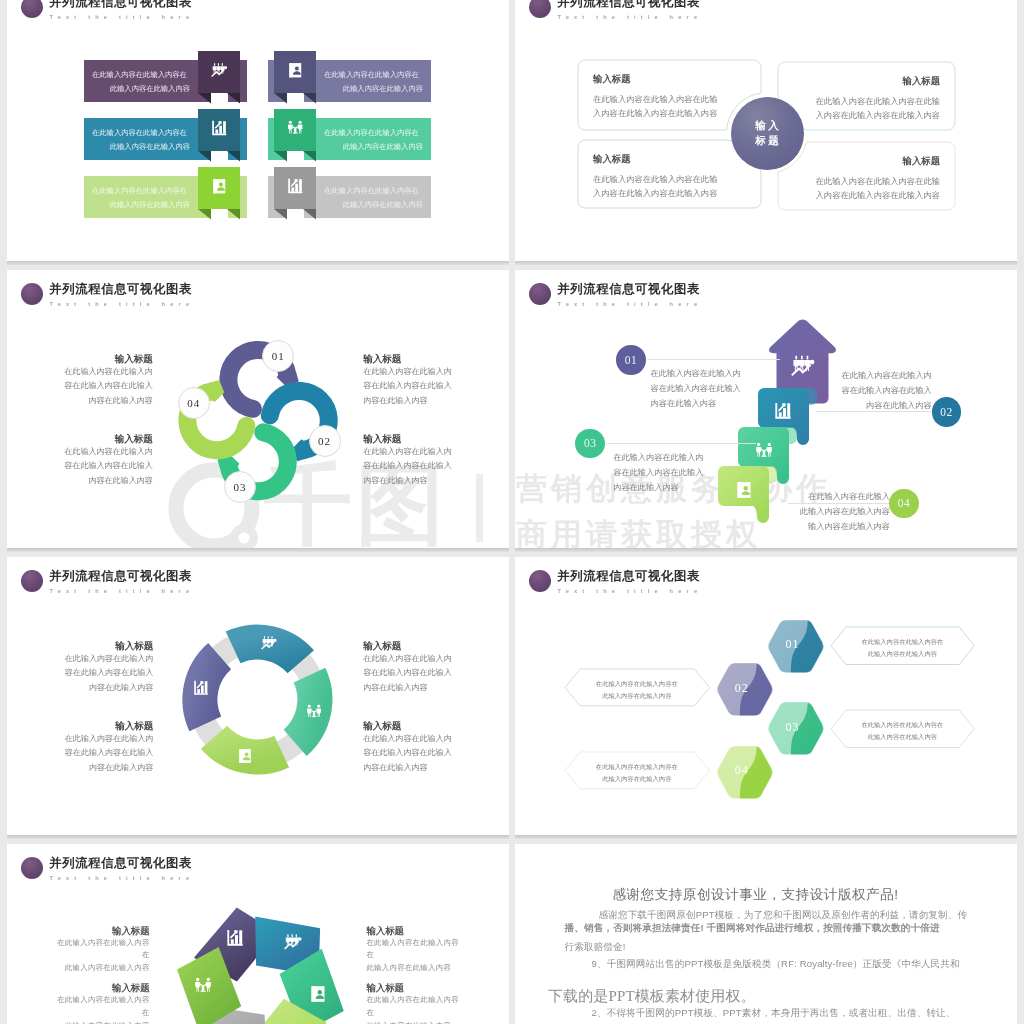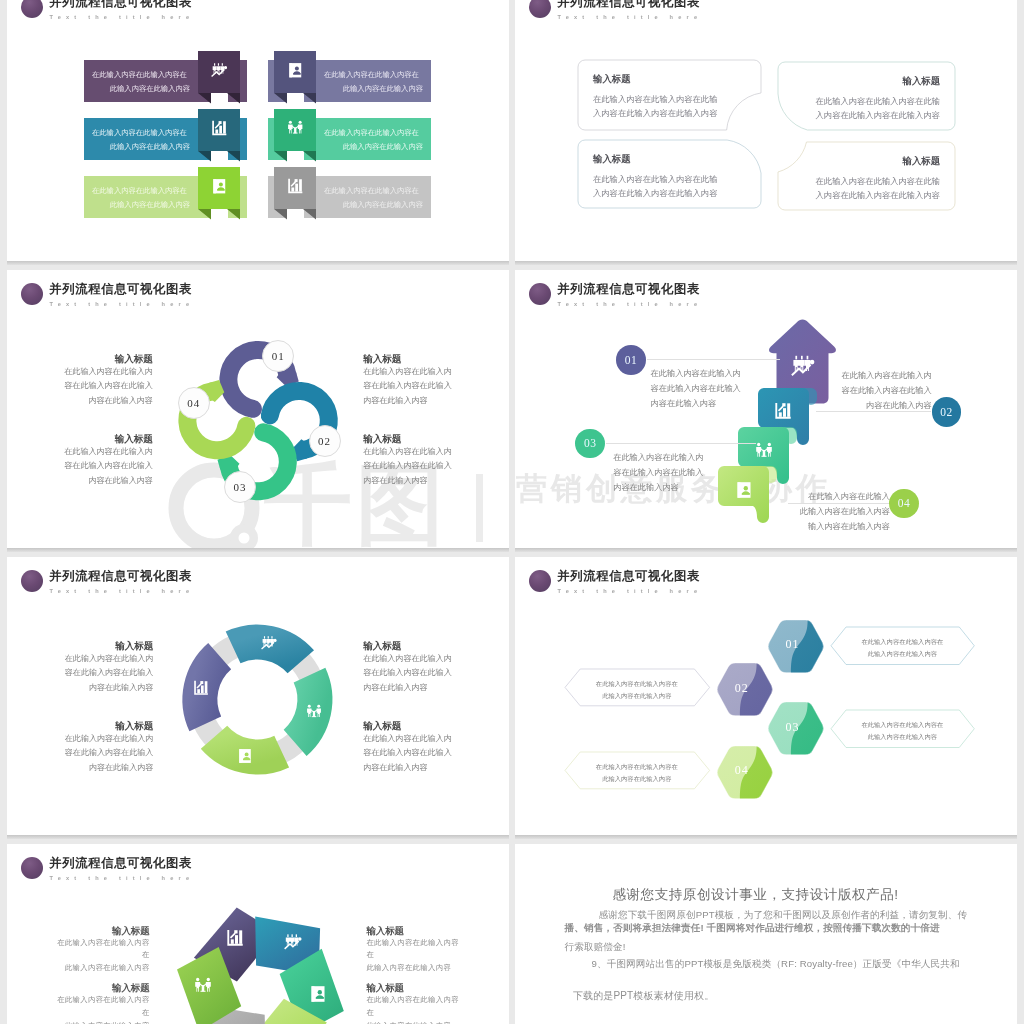--- a/index.html
+++ b/index.html
@@ -189,20 +189,24 @@
 <div style="font-size:8.3px;color:#7f7f87;line-height:14.2px;">入内容在此输入内容在此输入内容</div>
 </div>
 <svg style="position:absolute;left:263px;top:159px;overflow:visible" width="177" height="68">
         <path d="M28.49,0 H170 A7,7 0 0 1 177,7 V61 A7,7 0 0 1 170,68 H7 A7,7 0 0 1 0,61 V29.98 A40.5,40.5 0 0 0 28.49,0 Z" fill="#fff" stroke="#ded9c0" stroke-width="0.7"></path>
       </svg>
 <div style="position:absolute;left:263px;top:172px;width:177px;text-align:right;padding:0 15px;box-sizing:border-box;">
 <div style="font-size:9.4px;font-weight:bold;color:#4f4f55;line-height:12px;">输入标题</div>
 <div style="font-size:8.3px;color:#7f7f87;line-height:14.2px;margin-top:7px;">在此输入内容在此输入内容在此输</div>
 <div style="font-size:8.3px;color:#7f7f87;line-height:14.2px;">入内容在此输入内容在此输入内容</div>
 </div>
+<div style="position:absolute;left:215.5px;top:113.5px;width:73.0px;height:73.0px;border-radius:50%;background:radial-gradient(circle at 35% 28%,#82829f 0%,#6d6d96 45%,#5e5e8a 100%);display:flex;flex-direction:column;align-items:center;justify-content:center;">
+<div style="font-size:10.5px;font-weight:bold;color:#fff;letter-spacing:2.5px;line-height:15px;text-indent:2.5px">输入</div>
+<div style="font-size:10.5px;font-weight:bold;color:#fff;letter-spacing:2.5px;line-height:15px;text-indent:2.5px">标题</div>
+</div>
 </div>
 <div class="sh" style="left:515px;top:261px;"></div>
 <div class="slide" id="slide-pinwheel" style="left:7px;top:270px;">
 <div style="position:absolute;left:-7px;top:-270px;width:1024px;height:1024px;pointer-events:none;">
 <svg style="position:absolute;left:168px;top:462px;" width="100" height="110">
           <circle cx="46" cy="46" r="38" fill="none" stroke="#e9e9e9" stroke-width="15"></circle>
           <circle cx="76" cy="76" r="14" fill="#e9e9e9"></circle>
           <circle cx="76" cy="76" r="5.5" fill="#ffffff"></circle>
         </svg>
 <div style="position:absolute;left:264px;top:458px;font-size:88px;font-weight:bold;color:#ebebeb;letter-spacing:4px;line-height:94px;white-space:nowrap;">千图</div>
@@ -263,20 +267,21 @@
 <div style="font-size:8.1px;color:#828282;line-height:14.6px;letter-spacing:-0.05px;">在此输入内容在此输入内</div>
 <div style="font-size:8.1px;color:#828282;line-height:14.6px;letter-spacing:-0.05px;">容在此输入内容在此输入</div>
 <div style="font-size:8.1px;color:#828282;line-height:14.6px;letter-spacing:-0.05px;">内容在此输入内容</div>
 </div>
 </div>
 <div class="sh" style="left:7px;top:548px;"></div>
 <div class="slide" id="slide-stairs" style="left:515px;top:270px;">
 <div style="position:absolute;left:-515px;top:-270px;width:1024px;height:1024px;pointer-events:none;">
 
 <div style="position:absolute;left:516px;top:468px;font-size:31px;font-weight:bold;color:#e8e8e8;letter-spacing:4px;white-space:nowrap;">营销创意服务与协作</div>
+<div style="position:absolute;left:516px;top:514px;font-size:31px;font-weight:bold;color:#e8e8e8;letter-spacing:4px;white-space:nowrap;">商用请获取授权</div>
 </div>
 <div class="hdr-dot"></div>
 <div class="hdr-title">并列流程信息可视化图表</div>
 <div class="hdr-sub">Text the title here</div>
 <svg style="position:absolute;left:254px;top:48px;overflow:visible" width="67" height="86">
         <defs>
           <linearGradient id="gar" x1="0" y1="0" x2="1" y2="1">
             <stop offset="0" stop-color="#6b6aa8"></stop>
             <stop offset="1" stop-color="#7a5e9e"></stop>
           </linearGradient>
@@ -710,16 +715,17 @@
 <div style="font-size:7.35px;color:#8d8d8d;line-height:12.9px;letter-spacing:0.36px;">此输入内容在此输入内容</div>
 </div>
 </div>
 
 <div class="slide" id="slide-thanks" style="left:515px;top:844px;">
 <div style="position:absolute;left:97.4px;top:42.1px;width:300px;font-size:13.6px;color:#6e6e6e;line-height:18px;letter-spacing:0.5px;white-space:nowrap;">感谢您支持原创设计事业，支持设计版权产品!</div>
 <div style="position:absolute;left:83.5px;top:64.7px;font-size:9.6px;color:#8f8f8f;line-height:12px;letter-spacing:0.12px;white-space:nowrap;">感谢您下载千图网原创PPT模板，为了您和千图网以及原创作者的利益，请勿复制、传</div>
 <div style="position:absolute;left:49.5px;top:78px;font-size:9.6px;color:#8f8f8f;line-height:12px;letter-spacing:0.12px;white-space:nowrap;font-weight:bold;">播、销售，否则将承担法律责任! 千图网将对作品进行维权，按照传播下载次数的十倍进</div>
 <div style="position:absolute;left:49.5px;top:97.3px;font-size:9.6px;color:#8f8f8f;line-height:12px;letter-spacing:0.12px;white-space:nowrap;">行索取赔偿金!</div>
 <div style="position:absolute;left:76.5px;top:113.6px;font-size:9.6px;color:#8f8f8f;line-height:12px;letter-spacing:0.12px;white-space:nowrap;">9、千图网网站出售的PPT模板是免版税类（RF: Royalty-free）正版受《中华人民共和</div>
-<div style="position:absolute;left:58px;top:146.2px;font-size:10px;color:#8f8f8f;line-height:12px;letter-spacing:0.12px;white-space:nowrap;">下载的是PPT模板素材使用权。</div>
+<div style="position:absolute;left:33px;top:146.2px;font-size:15px;color:#8f8f8f;line-height:12px;letter-spacing:0.12px;white-space:nowrap;font-family:Liberation Serif, serif;">下载的是PPT模板素材使用权。</div>
+<div style="position:absolute;left:76.5px;top:162.5px;font-size:9.6px;color:#8f8f8f;line-height:12px;letter-spacing:0.12px;white-space:nowrap;">2、不得将千图网的PPT模板、PPT素材，本身用于再出售，或者出租、出借、转让、</div>
 </div>
 
 </div>
 
 </body></html>

